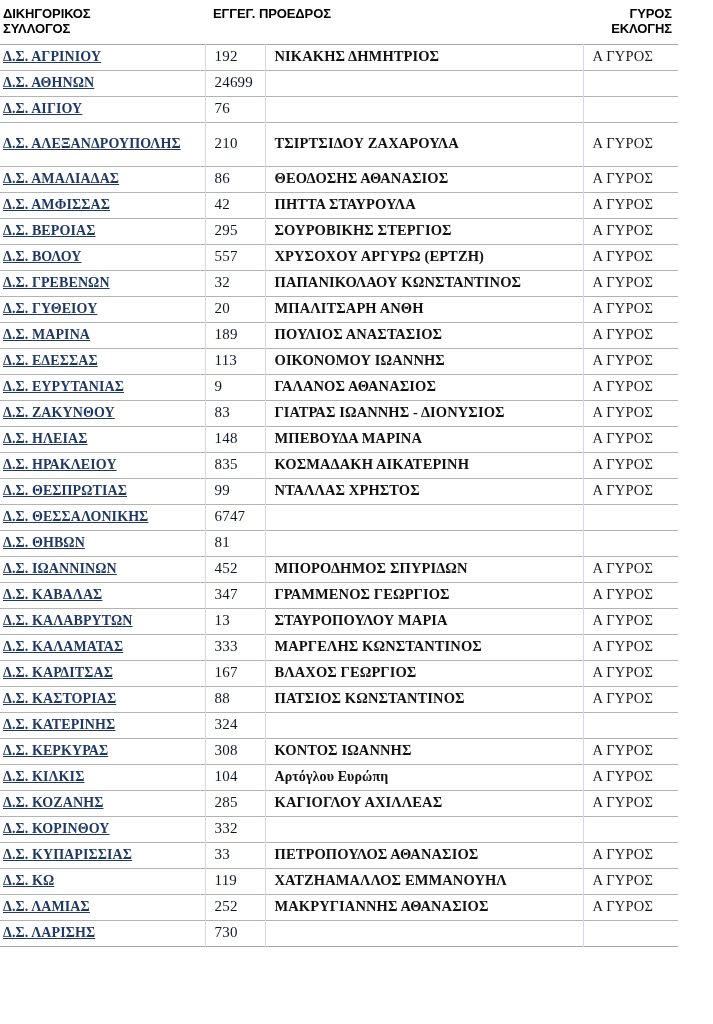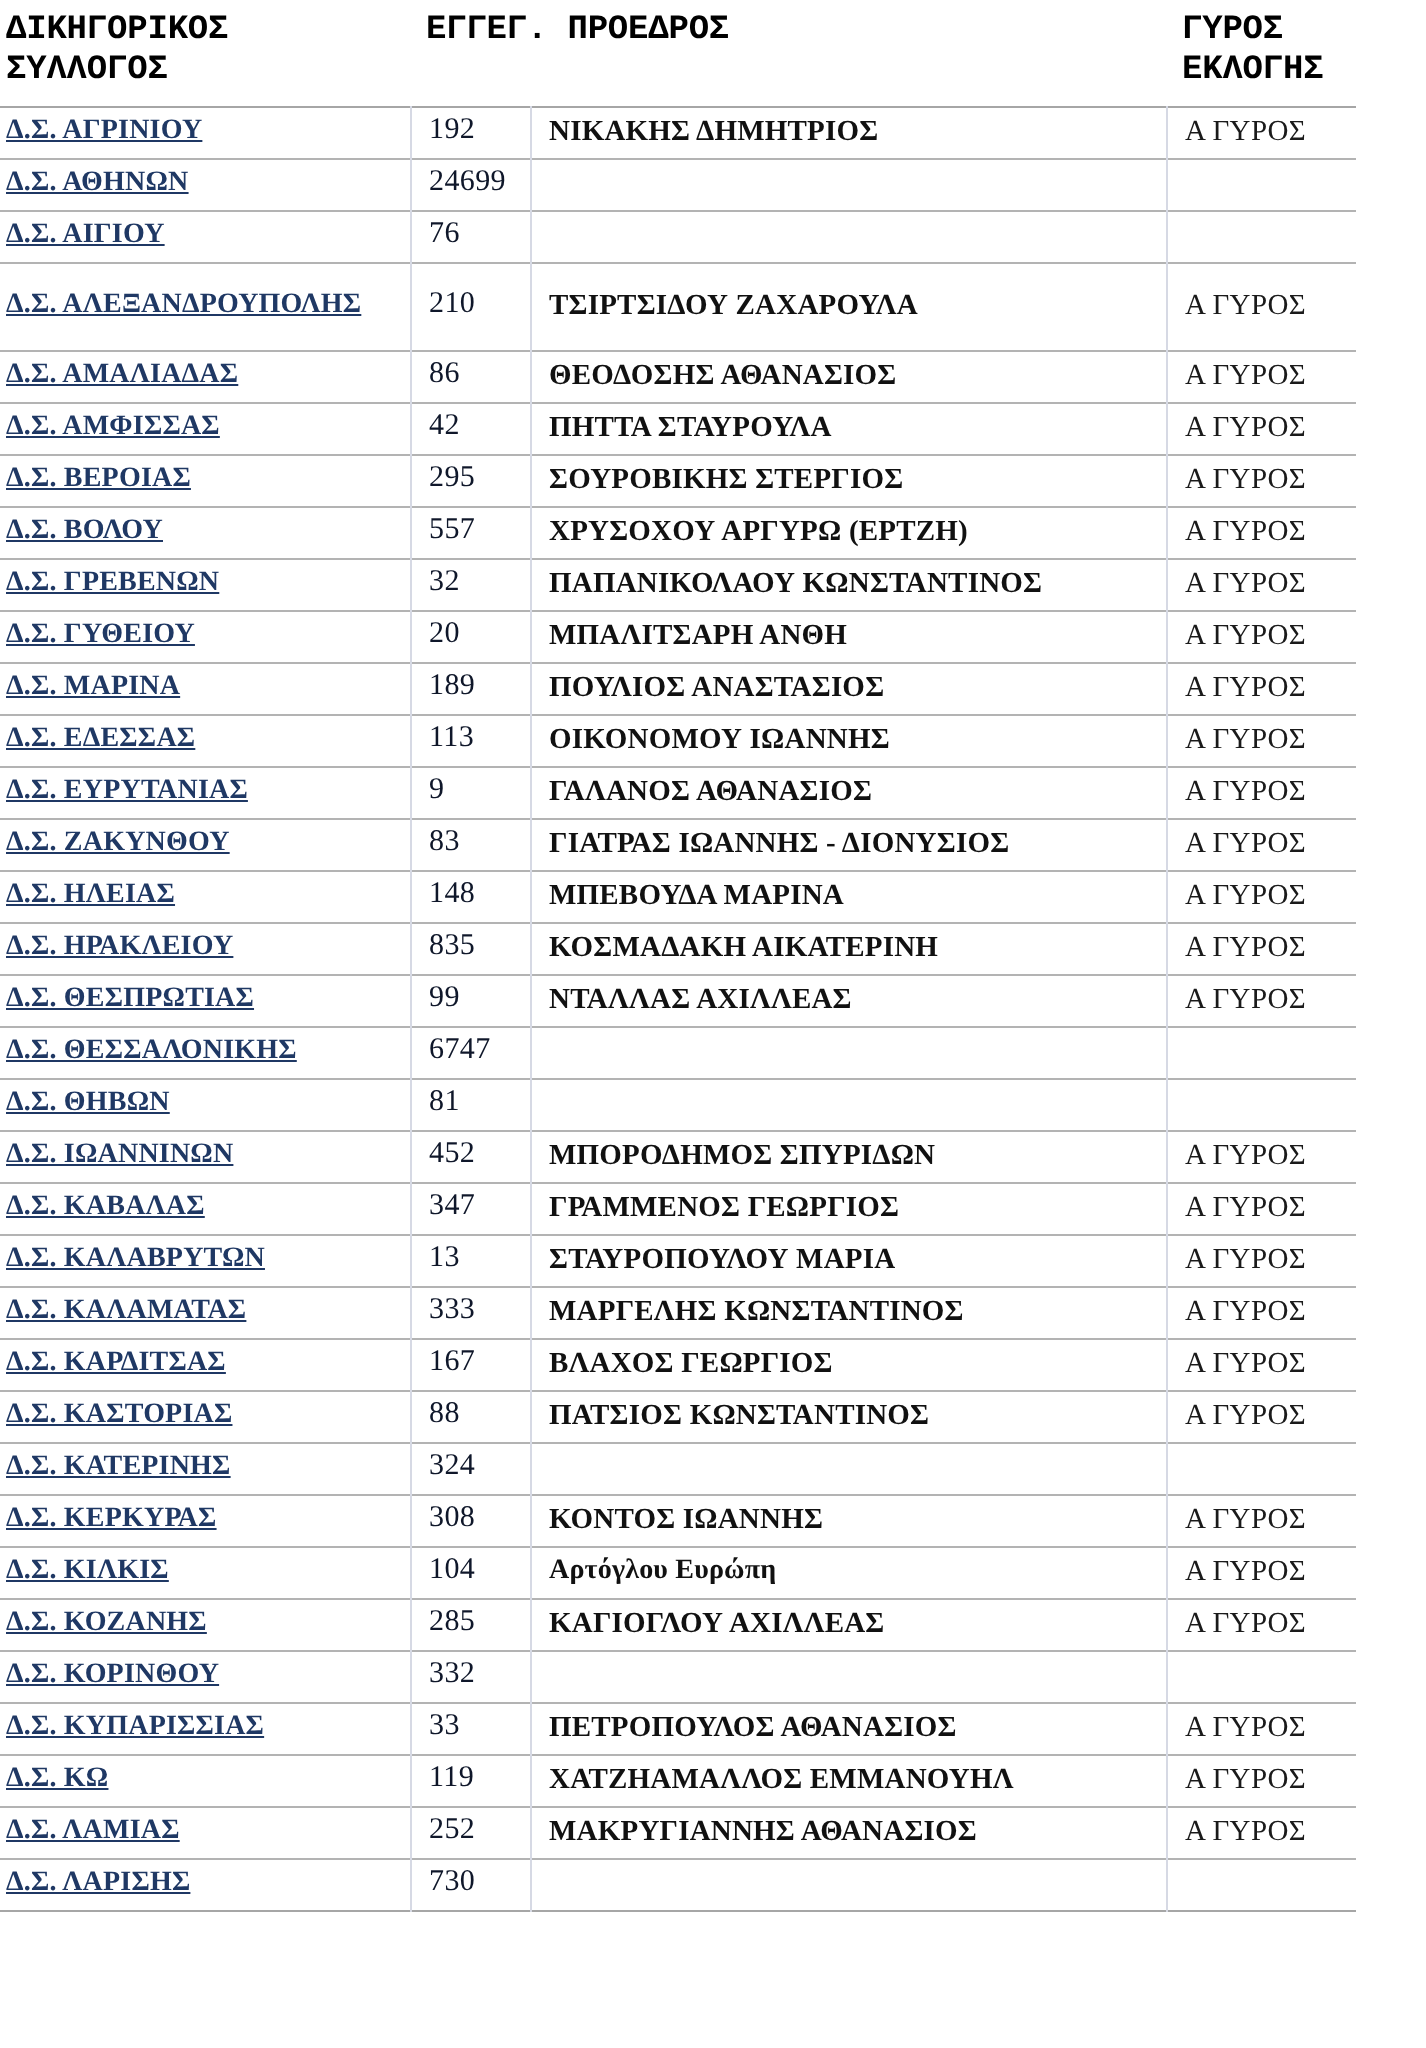--- a/index.html
+++ b/index.html
@@ -29,34 +29,34 @@
     margin: 0;
   }
 
   
   col.c-assoc    { width: 205px; }
   col.c-members  { width:  60px; }
   col.c-pres     { width: 318px; }
   col.c-round    { width:  95px; }
 
   thead th {
-    font-family: Liberation Mono, monospace;
+    font-family: Liberation Sans, sans-serif;
     font-weight: bold;
-    font-size: 17px;
+    font-size: 13px;
     line-height: 1.18;
     color: #000000;
     text-align: left;
     vertical-align: top;
     padding: 6px 6px 7px 3px;
     border: 0;
     background: #ffffff;
     letter-spacing: -0.1px;
   }
   thead th.th-members { padding-left: 8px; }
-  thead th.th-round   { padding-left: 8px; }
+  thead th.th-round   { padding-left: 8px; text-align: right; }
   thead tr { border-bottom: 1px solid #a6a6a6; }
 
   tbody tr {
     border-top: 1px solid #b3b3b3;
   }
   tbody tr:first-child { border-top: 1px solid #a6a6a6; }
   tbody tr:last-child  { border-bottom: 1px solid #a6a6a6; }
 
   tbody td {
     font-size: 14.5px;
@@ -233,21 +233,21 @@
         </tr>
         <tr>
           <td class="cell-assoc"><span class="assoc-link">Δ.Σ. ΗΡΑΚΛΕΙΟΥ</span></td>
           <td class="cell-members">835</td>
           <td class="cell-president">ΚΟΣΜΑΔΑΚΗ ΑΙΚΑΤΕΡΙΝΗ</td>
           <td class="cell-round">Α ΓΥΡΟΣ</td>
         </tr>
         <tr>
           <td class="cell-assoc"><span class="assoc-link">Δ.Σ. ΘΕΣΠΡΩΤΙΑΣ</span></td>
           <td class="cell-members">99</td>
-          <td class="cell-president">ΝΤΑΛΛΑΣ ΑΧΙΛΛΕΑΣ</td>
+          <td class="cell-president">ΝΤΑΛΛΑΣ ΧΡΗΣΤΟΣ</td>
           <td class="cell-round">Α ΓΥΡΟΣ</td>
         </tr>
         <tr>
           <td class="cell-assoc"><span class="assoc-link">Δ.Σ. ΘΕΣΣΑΛΟΝΙΚΗΣ</span></td>
           <td class="cell-members">6747</td>
           <td class="cell-president"></td>
           <td class="cell-round"></td>
         </tr>
         <tr>
           <td class="cell-assoc"><span class="assoc-link">Δ.Σ. ΘΗΒΩΝ</span></td>

